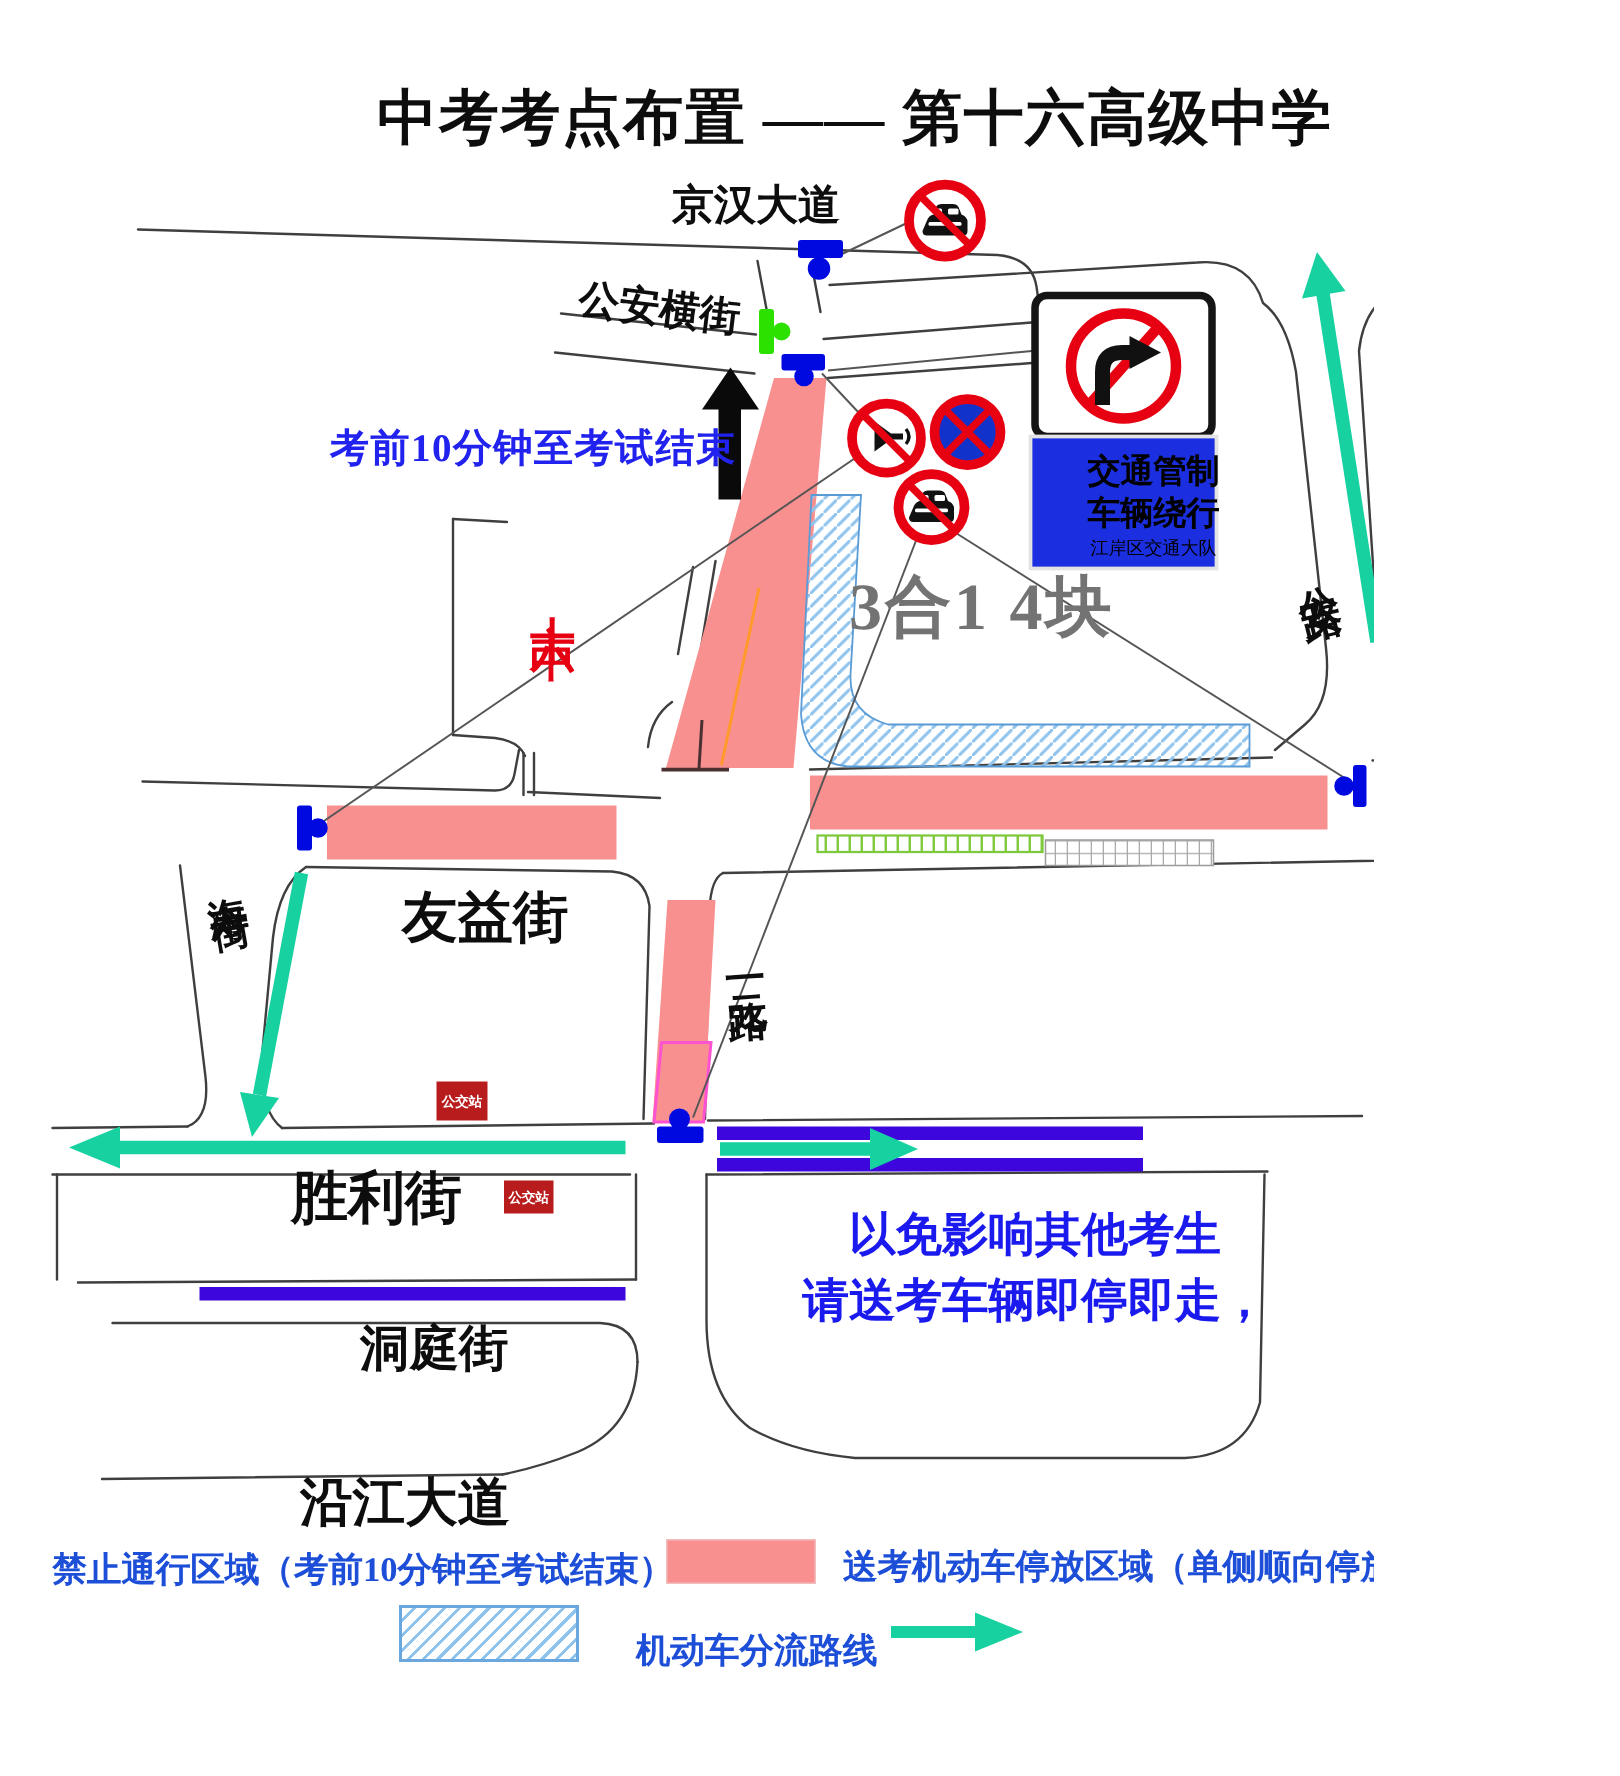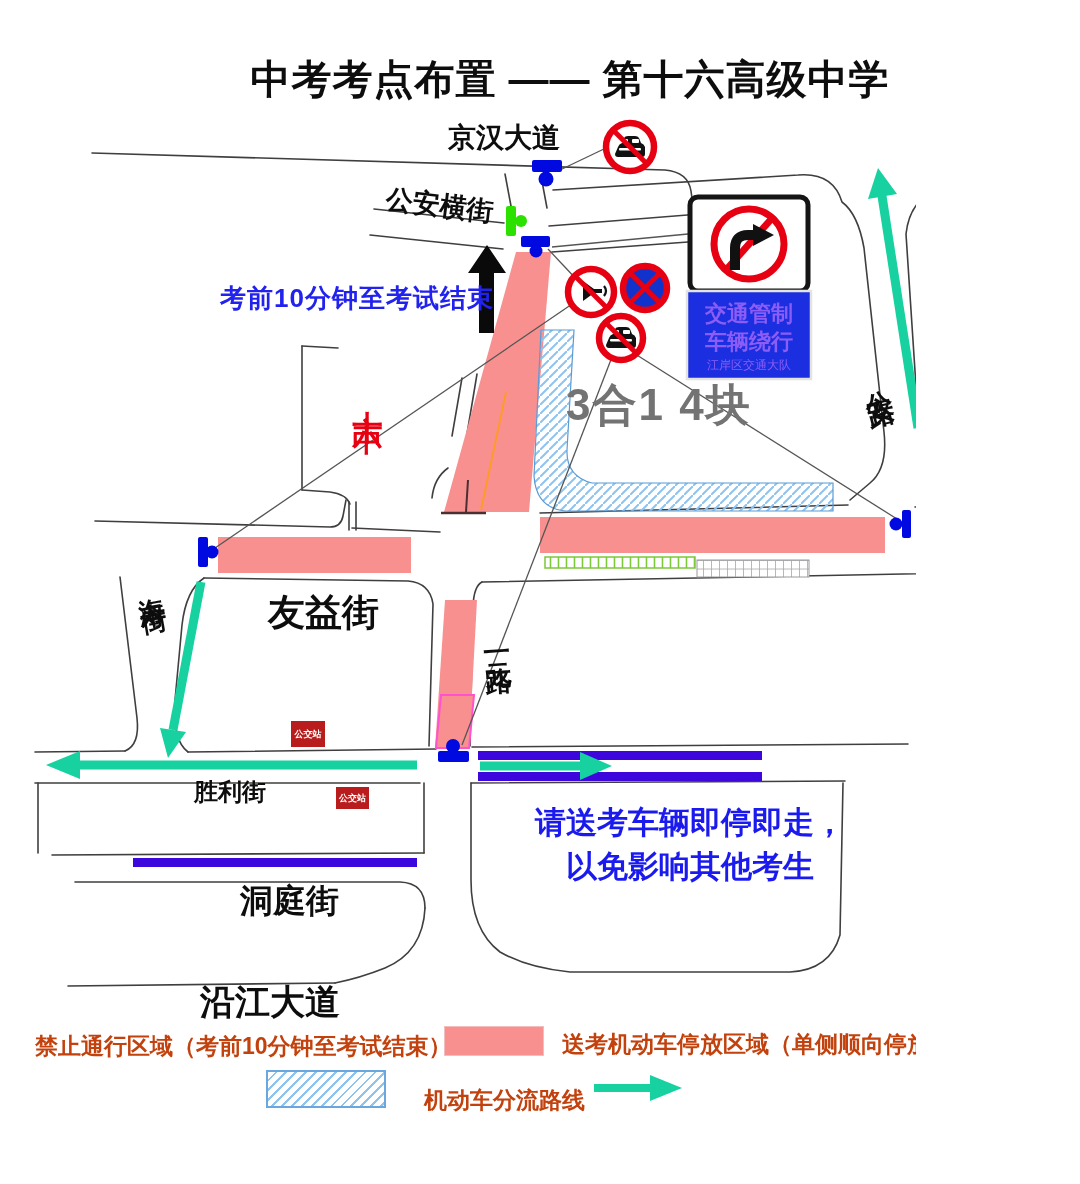--- a/index.html
+++ b/index.html
@@ -1,31 +1,31 @@
 <!DOCTYPE html>
 <html><head>
 <meta charset="utf-8">
 <style>
   html,body{margin:0;padding:0;background:#ffffff;}
   .stage{position:relative;width:916px;height:1184px;overflow:hidden;
-         font-family:Liberation Sans, sans-serif;background:#fff;}
+         font-family:Liberation Serif, serif;background:#fff;}
   .stage svg{position:absolute;left:0;top:0;}
   .lbl{position:absolute;font-weight:900;color:#0d0d0d;white-space:nowrap;line-height:1.15;}
   .vtext{writing-mode:vertical-rl;text-orientation:upright;letter-spacing:5px;}
   .title{font-size:40px;letter-spacing:1px;text-align:center;}
   .blue-note{color:#2222ee;font-size:26px;letter-spacing:1px;}
   .red-v{color:#e60012;font-size:30px;letter-spacing:7px;}
   .red-big{color:#737373;font-size:44px;letter-spacing:2px;}
   .road{font-size:36px;}
   .badge{position:absolute;background:#b91c1c;color:#fff;font-size:9px;font-weight:700;
          display:flex;align-items:center;justify-content:center;letter-spacing:0;}
   .notice{position:absolute;left:480px;top:801px;width:420px;text-align:center;
           color:#1a1aee;font-size:31px;line-height:44px;font-weight:600;}
-  .sign-text{position:absolute;left:687px;width:124px;text-align:center;color:#8b5cf6;font-weight:700;}
-  .legend-text{position:absolute;font-size:23px;font-weight:900;color:#c2410c;white-space:nowrap;}
+  .sign-text{position:absolute;left:687px;width:124px;text-align:center;color:#000000;font-weight:700;padding-left:20px;}
+  .legend-text{position:absolute;font-size:23px;font-weight:900;color:#1d4ed8;white-space:nowrap;}
   .swatch{position:absolute;}
   .sw-pink{background:#f99090;border:1px solid #f2bdbd;}
   .sw-purple{background:#3c06dc;border:1px solid #cbb0ef;}
   .sw-hatch{background-color:#fff;border:2px solid #6aa7de;
             background-image:repeating-linear-gradient(135deg,transparent 0 5px,#8ec3ee 5px 7px);}
 </style>
 </head>
 <body>
 
 <div class="stage">
@@ -231,34 +231,34 @@
 
 <div class="lbl" style="left:448px;top:122px;font-size:28px;">京汉大道</div>
 <div class="lbl" style="left:388px;top:184px;font-size:27px;transform:rotate(7deg);transform-origin:left top;">公安横街</div>
 <div class="lbl blue-note" style="left:220px;top:284px;">考前10分钟至考试结束</div>
 <div class="lbl vtext red-v" style="left:350px;top:386px;">十六中</div>
 <div class="lbl red-big" style="left:566px;top:380px;">3合1 4块</div>
 <div class="lbl vtext" style="left:856px;top:370px;font-size:27px;transform:rotate(-14deg);">公安路</div>
 <div class="lbl vtext" style="left:132px;top:578px;font-size:26px;transform:rotate(-10deg);">海寿街</div>
 <div class="lbl road" style="left:268px;top:592px;font-size:37px;">友益街</div>
 <div class="lbl vtext" style="left:480px;top:638px;font-size:27px;letter-spacing:4px;transform:rotate(-4deg);">一元路</div>
-<div class="lbl road" style="left:194px;top:778px;font-size:24px;">胜利街</div>
+<div class="lbl road" style="left:194px;top:778px;font-size:38px;">胜利街</div>
 <div class="lbl road" style="left:240px;top:882px;font-size:33px;">洞庭街</div>
 <div class="lbl road" style="left:200px;top:982px;font-size:35px;">沿江大道</div>
 
 <div class="badge" style="left:291px;top:721px;width:34px;height:26px;">公交站</div>
 <div class="badge" style="left:336px;top:787px;width:33px;height:22px;">公交站</div>
 
 <div class="sign-text" style="top:299px;font-size:22px;">交通管制</div>
 <div class="sign-text" style="top:327px;font-size:22px;">车辆绕行</div>
 <div class="sign-text" style="top:357px;font-size:12px;font-weight:400;">江岸区交通大队</div>
 
 <div class="notice">
+  <div>以免影响其他考生</div>
   <div>请送考车辆即停即走，</div>
-  <div>以免影响其他考生</div>
 </div>
 
 <div class="legend-text" style="left:35px;top:1031px;">禁止通行区域（考前10分钟至考试结束）</div>
 <div class="swatch sw-pink" style="left:444px;top:1026px;width:98px;height:28px;"></div>
 <div class="legend-text" style="left:562px;top:1029px;">送考机动车停放区域（单侧顺向停放）</div>
 <div class="swatch sw-purple" style="left:932px;top:1022px;width:95px;height:27px;"></div>
 <div class="swatch sw-hatch" style="left:266px;top:1070px;width:116px;height:34px;"></div>
 <div class="legend-text" style="left:424px;top:1073px;margin-top:12px;">机动车分流路线</div>
 
 </div>

